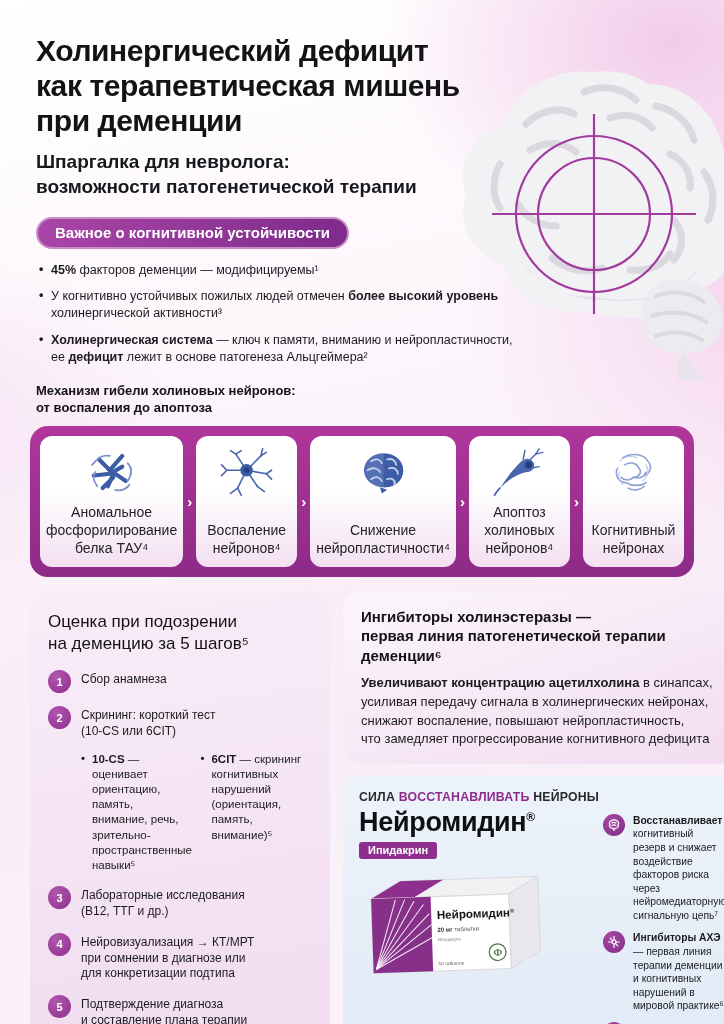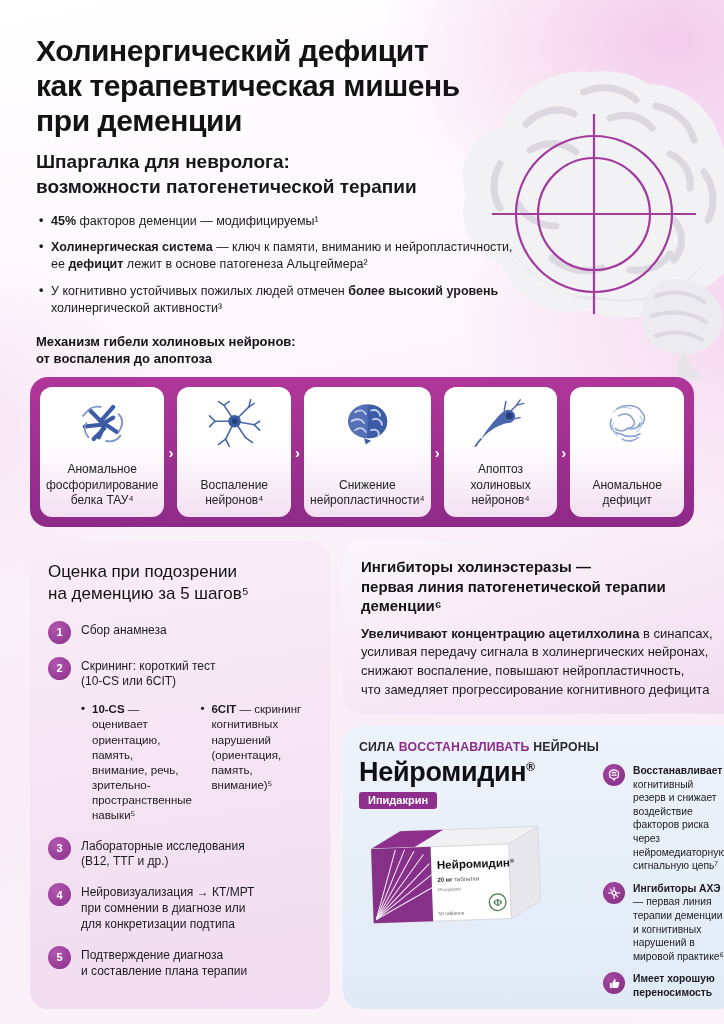--- a/index.html
+++ b/index.html
@@ -27,21 +27,21 @@
   .fact{ position:relative; padding-left:15px; margin-bottom:9px; font-size:12.5px; line-height:1.38; color:#1b1b1f; white-space:pre-line; }
   .fact::before{ content:"•"; position:absolute; left:3px; top:-1px; font-weight:700; color:#1b1b1f; }
   
   .mech-heading{ margin:17px 36px 7px; font-size:13px; font-weight:800; line-height:1.28; color:#131316; white-space:pre-line; }
   .band{ margin:10px 30px 0; border-radius:18px; padding:10px;
     background:linear-gradient(180deg,#b0369a 0%, #8d2a87 100%);
     display:flex; align-items:stretch; }
   .mcard{ flex:1 1 0; background:linear-gradient(180deg,#ffffff 42%, #f3e0f2 100%); border-radius:12px;
     display:flex; flex-direction:column; align-items:center; justify-content:space-between; padding:11px 6px 9px; min-height:112px; }
   .mcard svg{ height:50px; }
-  .mlabel{ font-size:12px; line-height:1.28; text-align:center; color:#232327; margin-top:14px; }
+  .mlabel{ font-size:14px; line-height:1.28; text-align:center; color:#232327; margin-top:7px; }
   .mchev{ width:13px; display:flex; align-items:center; justify-content:center; color:#fff; font-size:15px; font-weight:700; }
   
   .columns{ display:flex; gap:13px; margin:14px 30px 0; align-items:stretch; }
   .assess{ width:300px; flex:0 0 300px; background:linear-gradient(172deg,#f9edf8 0%, #f1dbf0 100%); border-radius:18px; padding:20px 18px; }
   .assess-title{ font-size:17px; font-weight:400; line-height:1.27; color:#131316; white-space:pre-line; }
   .steps{ margin-top:15px; display:flex; flex-direction:column; gap:12px; }
   .step{ display:flex; gap:10px; }
   .step-num{ flex:0 0 23px; height:23px; border-radius:50%; margin-top:1px;
     background:radial-gradient(circle at 35% 30%, #b157af, #8c2f8c); color:#fff; font-size:11px; font-weight:700;
     display:flex; align-items:center; justify-content:center; }
@@ -113,26 +113,27 @@
     
     <div class="header">
       <div class="title">Холинергический дефицит
 как терапевтическая мишень
 при деменции</div>
       <div class="subtitle">Шпаргалка для невролога:
 возможности патогенетической терапии</div>
     </div>
 
     
+    <div class="badge">Важное о когнитивной устойчивости</div>
     <div class="facts">
       <div class="fact"><span class="b">45%</span><span> факторов деменции — модифицируемы¹</span></div>
+      <div class="fact"><span>У когнитивно устойчивых пожилых людей отмечен </span><span class="b">более высокий уровень</span><span>
+холинергической активности³</span></div>
       <div class="fact"><span class="b">Холинергическая система</span><span> — ключ к памяти, вниманию и нейропластичности,
 ее </span><span class="b">дефицит</span><span> лежит в основе патогенеза Альцгеймера²</span></div>
-      <div class="fact"><span>У когнитивно устойчивых пожилых людей отмечен </span><span class="b">более высокий уровень</span><span>
-холинергической активности³</span></div>
     </div>
 
     
     <div class="mech-heading">Механизм гибели холиновых нейронов:
 от воспаления до апоптоза</div>
     <div class="band">
       <div class="mcard">
         <svg viewBox="0 0 64 56">
           <g fill="none" stroke="#3d5ca6" stroke-width="4.6" stroke-linecap="round">
             <path d="M18 14 L34 30 L28 44"></path>
@@ -218,21 +219,21 @@
             <path d="M22 20 C28 16 36 18 38 24 C42 28 38 34 32 34"></path>
             <path d="M18 34 C22 38 28 38 32 34 C38 36 44 34 46 28"></path>
             <path d="M26 46 C32 50 40 48 44 44"></path>
           </g>
           <g fill="none" stroke="#b9c6e6" stroke-width="1.2" stroke-linecap="round">
             <path d="M16 16 C22 10 30 10 36 12"></path>
             <path d="M46 20 C50 26 48 34 42 38"></path>
             <path d="M20 42 C16 38 14 32 16 28"></path>
           </g>
         </svg>
-        <div class="mlabel">Аномальное дефицит</div>
+        <div class="mlabel">Когнитивный нейронах</div>
       </div>
     </div>
 
     
     <div class="columns">
 
       <div class="assess">
         <div class="assess-title">Оценка при подозрении
 на деменцию за 5 шагов⁵</div>
         <div class="steps">

